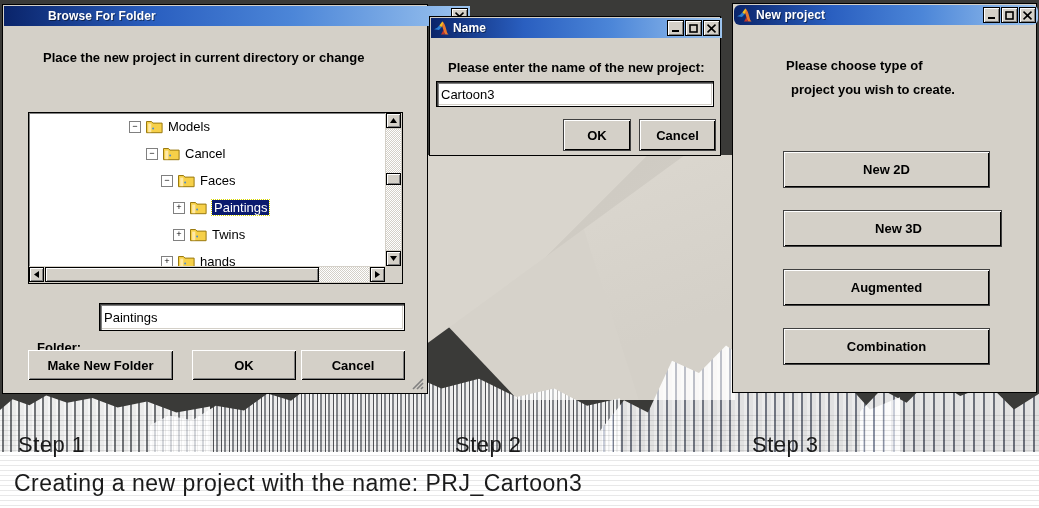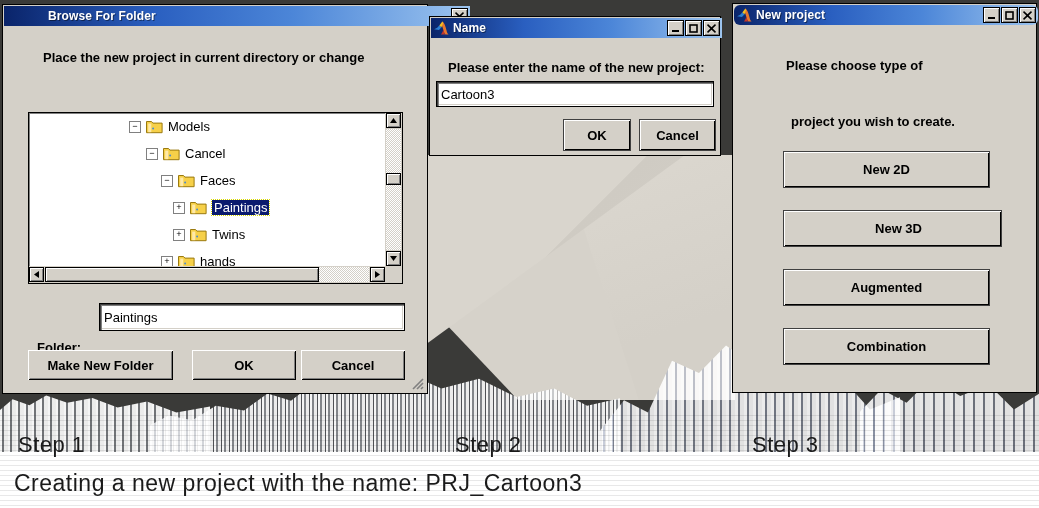--- a/index.html
+++ b/index.html
@@ -428,21 +428,21 @@
         </svg>
       </span>
       <span class="tbtn">
         <svg width="9" height="9" viewBox="0 0 9 9" aria-hidden="true">
           <path d="M1,0 L4.5,3.3 L8,0 L9,1.2 L5.7,4.5 L9,7.8 L8,9 L4.5,5.7 L1,9 L0,7.8 L3.3,4.5 L0,1.2 Z" fill="#000"></path>
         </svg>
       </span>
     </div>
 
     <div class="dlgtext bold" style="position:absolute;left:53px;top:54px;">Please choose type of</div>
-    <div class="dlgtext bold" style="position:absolute;left:58px;top:78px;margin-top:32px;">project you wish to create.</div>
+    <div class="dlgtext bold" style="position:absolute;left:58px;top:78px;">project you wish to create.</div>
 
     <div class="btn flat" style="left:50px;top:147px;width:205px;height:35px;">
       <span>New 2D</span>
     </div>
     <div class="btn flat" style="left:50px;top:206px;width:205px;height:35px;padding-left:12px;">
       <span>New 3D</span>
     </div>
     <div class="btn flat" style="left:50px;top:265px;width:205px;height:35px;">
       <span>Augmented</span>
     </div>

